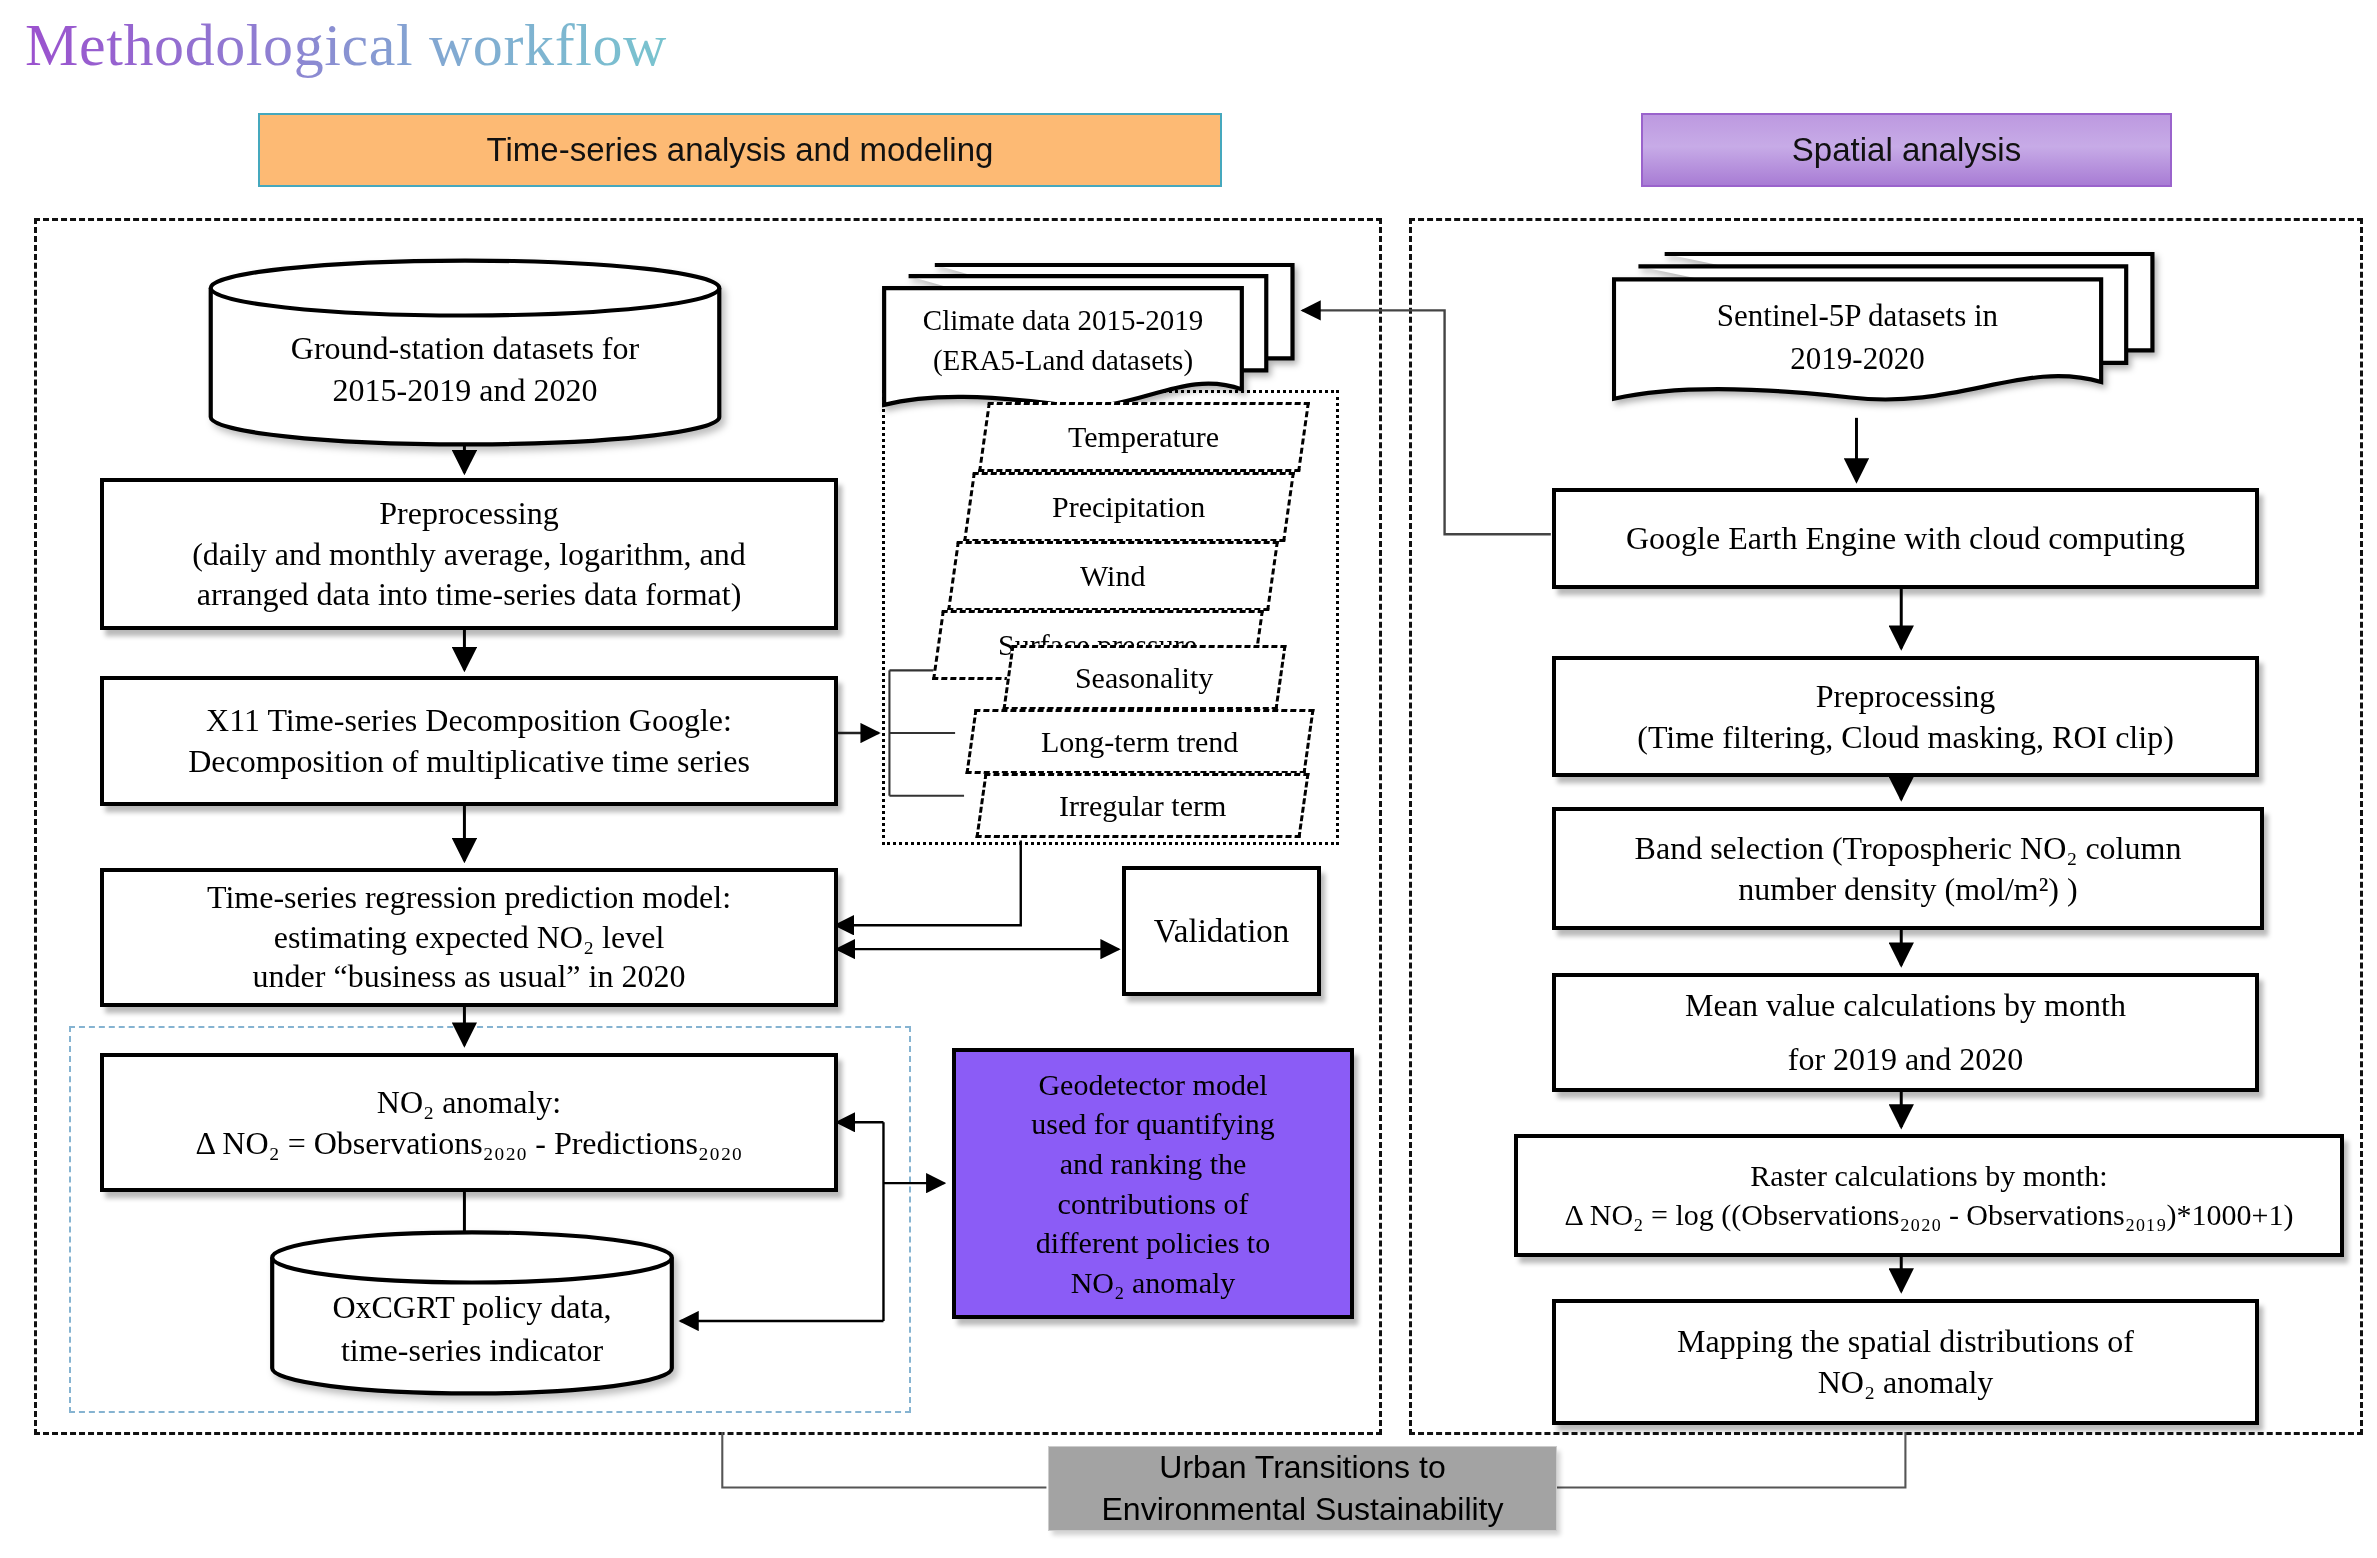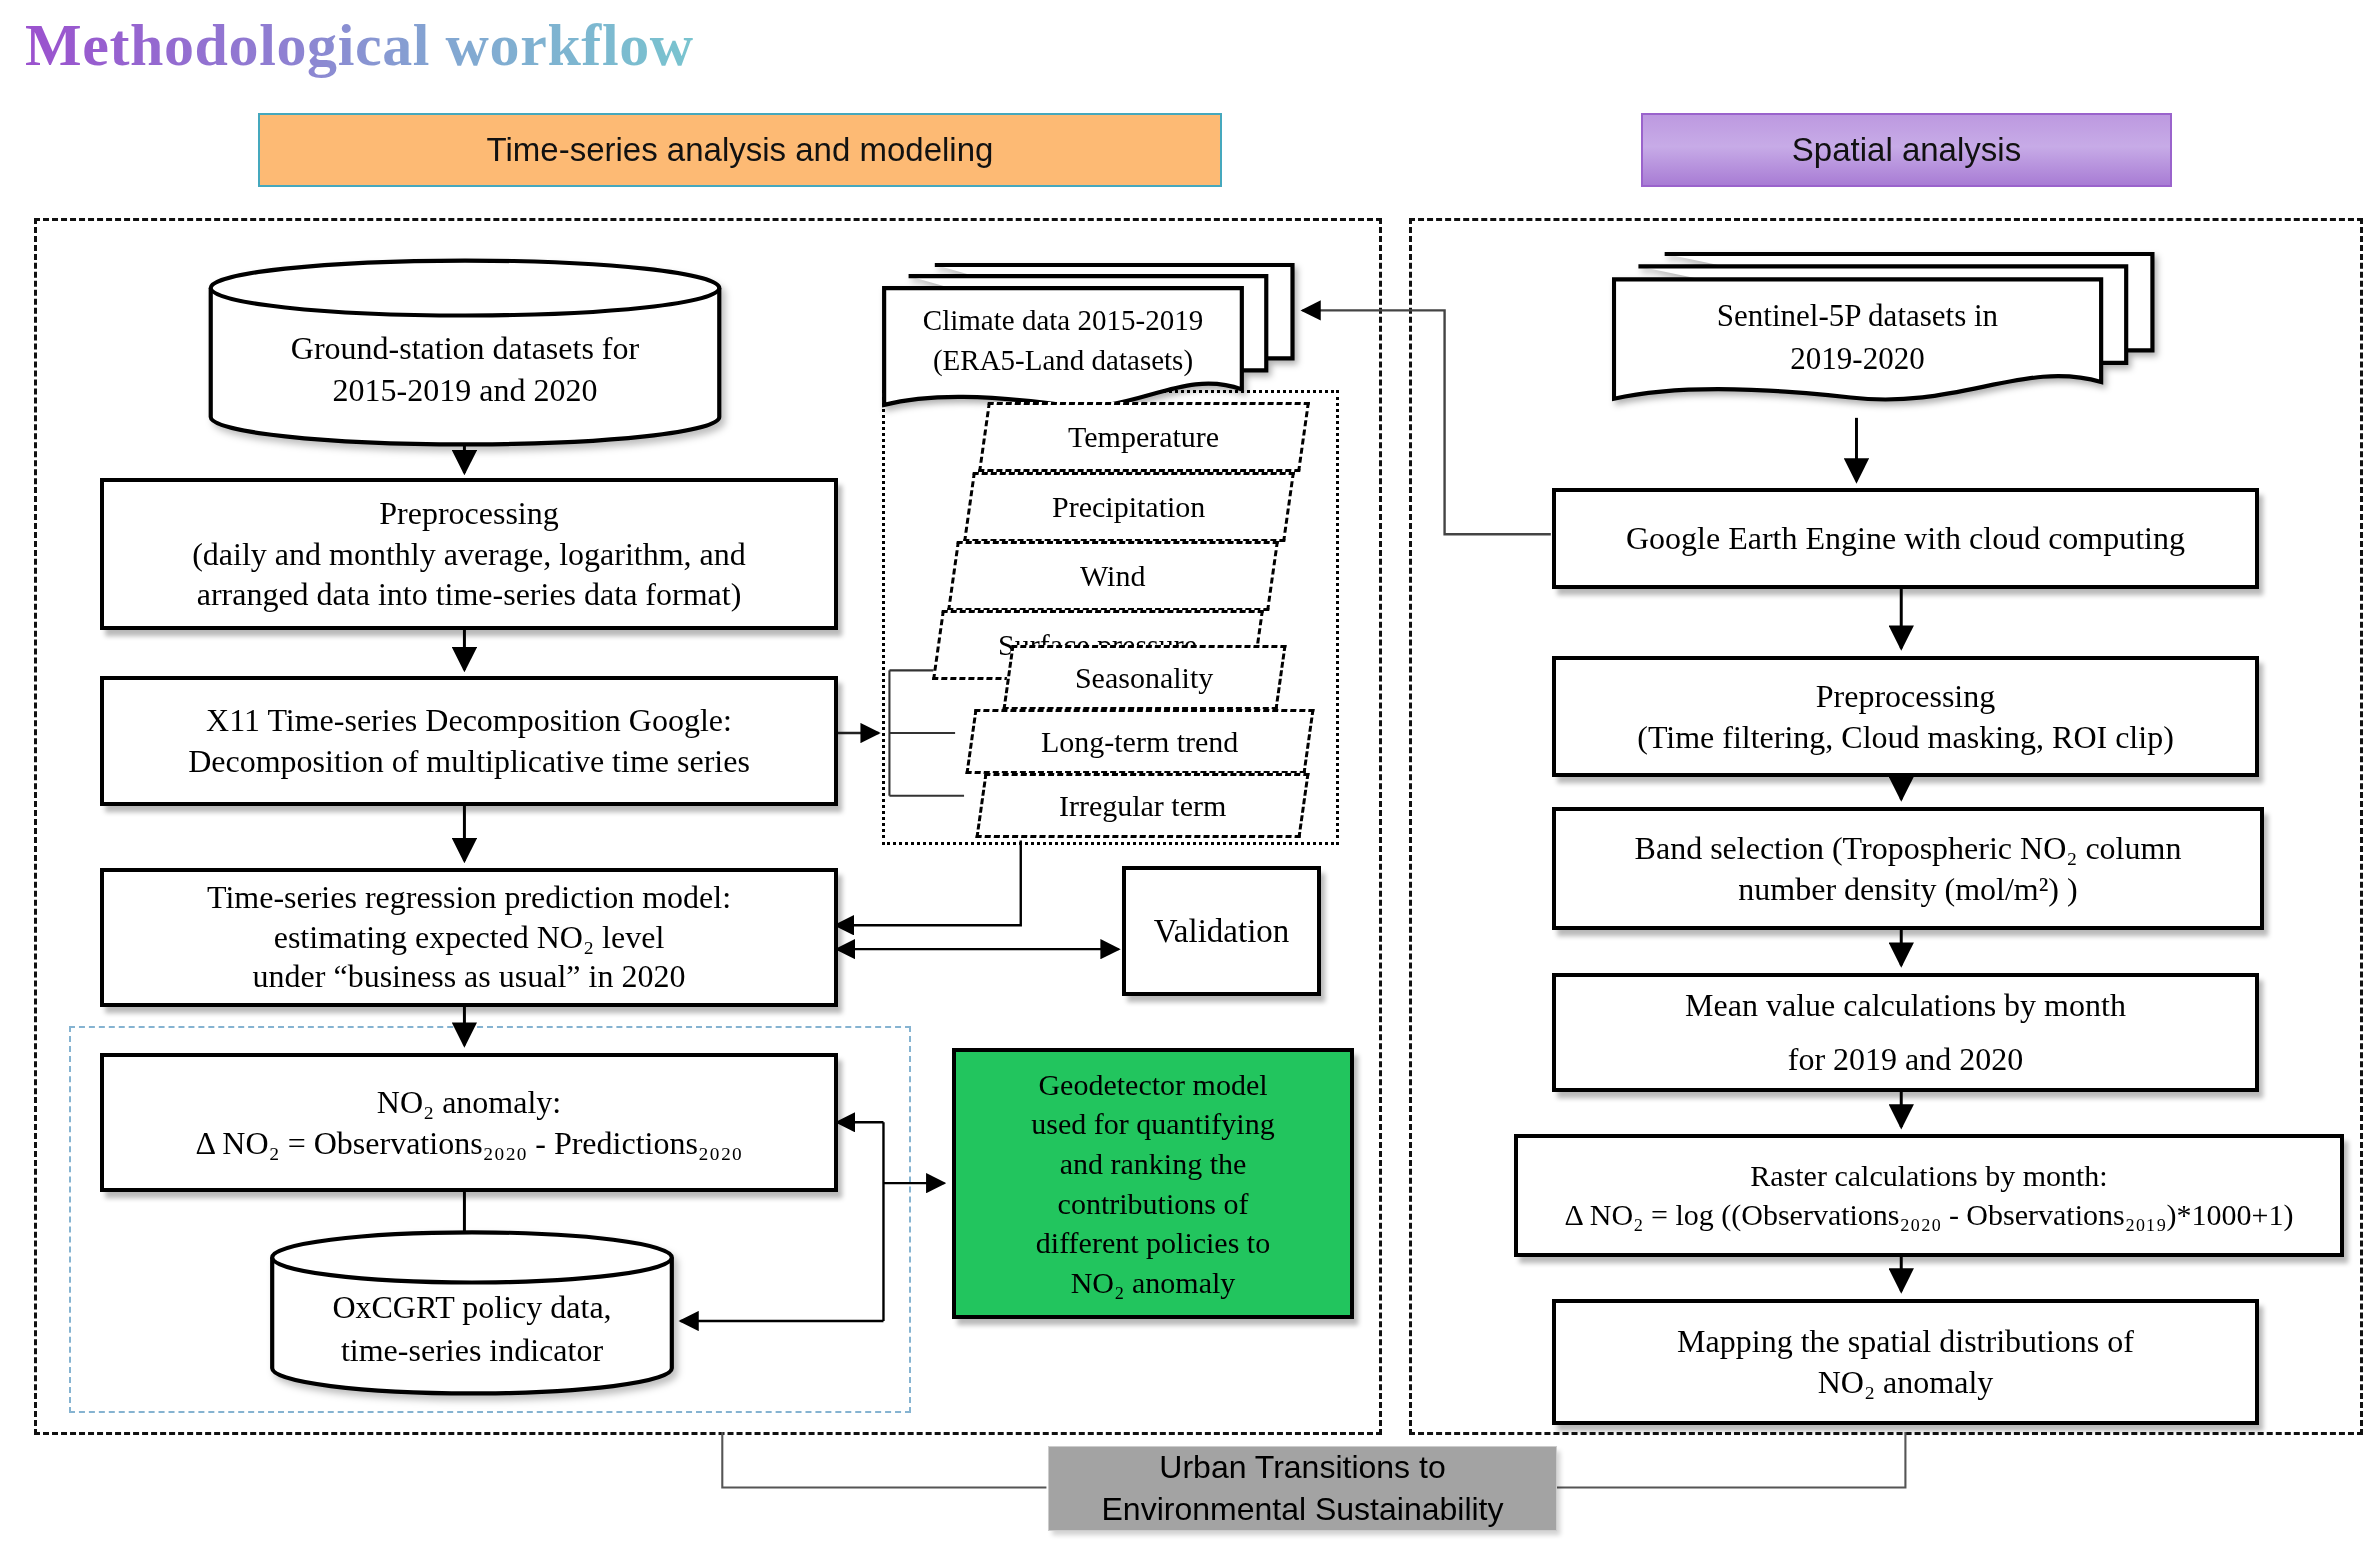--- a/index.html
+++ b/index.html
@@ -8,21 +8,21 @@
     font-family:"Liberation Serif","DejaVu Serif",serif;color:#000;
   }
   .panel{position:absolute;border:3.6px dashed #111;background:transparent;}
   .badge{position:absolute;display:flex;align-items:center;justify-content:center;
          font-family:"Liberation Sans","DejaVu Sans",sans-serif;font-size:33px;color:#111;}
   .box{position:absolute;background:#fff;border:4.2px solid #000;
        display:flex;flex-direction:column;align-items:center;justify-content:center;
        text-align:center;font-size:32px;line-height:1.28;
        box-shadow:5.4px 6.6px 4.8px rgba(0,0,0,0.28);}
   .box .ln{white-space:nowrap;}
-  .title{position:absolute;font-size:60px;font-weight:700;letter-spacing:0.6px;
+  .title{position:absolute;font-size:60px;font-weight:400;letter-spacing:0.6px;
          background:linear-gradient(90deg,#9b51ce 0%,#8f7fd2 38%,#83a6d2 62%,#79c4cf 100%);
          -webkit-background-clip:text;background-clip:text;color:transparent;white-space:nowrap;}
   .cyl{position:absolute;}
   .cyl .txt{position:absolute;left:0;right:0;display:flex;flex-direction:column;align-items:center;
             justify-content:center;text-align:center;font-size:32px;line-height:1.32;}
   .docstack{position:absolute;}
   .docstack .txt{position:absolute;display:flex;flex-direction:column;align-items:center;
                  text-align:center;font-size:29px;line-height:1.38;}
   .para{position:absolute;border:3px dashed #000;transform:skewX(-8deg);
         display:flex;align-items:center;justify-content:center;background:#fff;}
@@ -138,21 +138,21 @@
   <div class="txt" style="top:45px;bottom:15px;">
     <div class="ln">OxCGRT policy data,</div>
     <div class="ln">time-series indicator</div>
   </div>
 </div>
 
 <div class="box node" style="left:1122px;top:866px;width:191px;height:122px;font-size:33px;">
   <div class="ln">Validation</div>
 </div>
 
-<div class="box node" style="left:952px;top:1048px;width:394px;height:263px;background:#22c55e;font-size:30px;line-height:1.32;">
+<div class="box node" style="left:952px;top:1048px;width:394px;height:263px;background:#8b5cf6;font-size:30px;line-height:1.32;">
   <div class="ln">Geodetector model</div>
   <div class="ln">used for quantifying</div>
   <div class="ln">and ranking the</div>
   <div class="ln">contributions of</div>
   <div class="ln">different policies to</div>
   <div class="ln">NO₂ anomaly</div>
 </div>
 
 <div class="docstack node" style="left:882px;top:263px;width:418px;height:155px;">
   <svg width="418" height="155" viewBox="0 0 700 260" style="filter:drop-shadow(3.6px 4.8px 3px rgba(0,0,0,0.3));">

